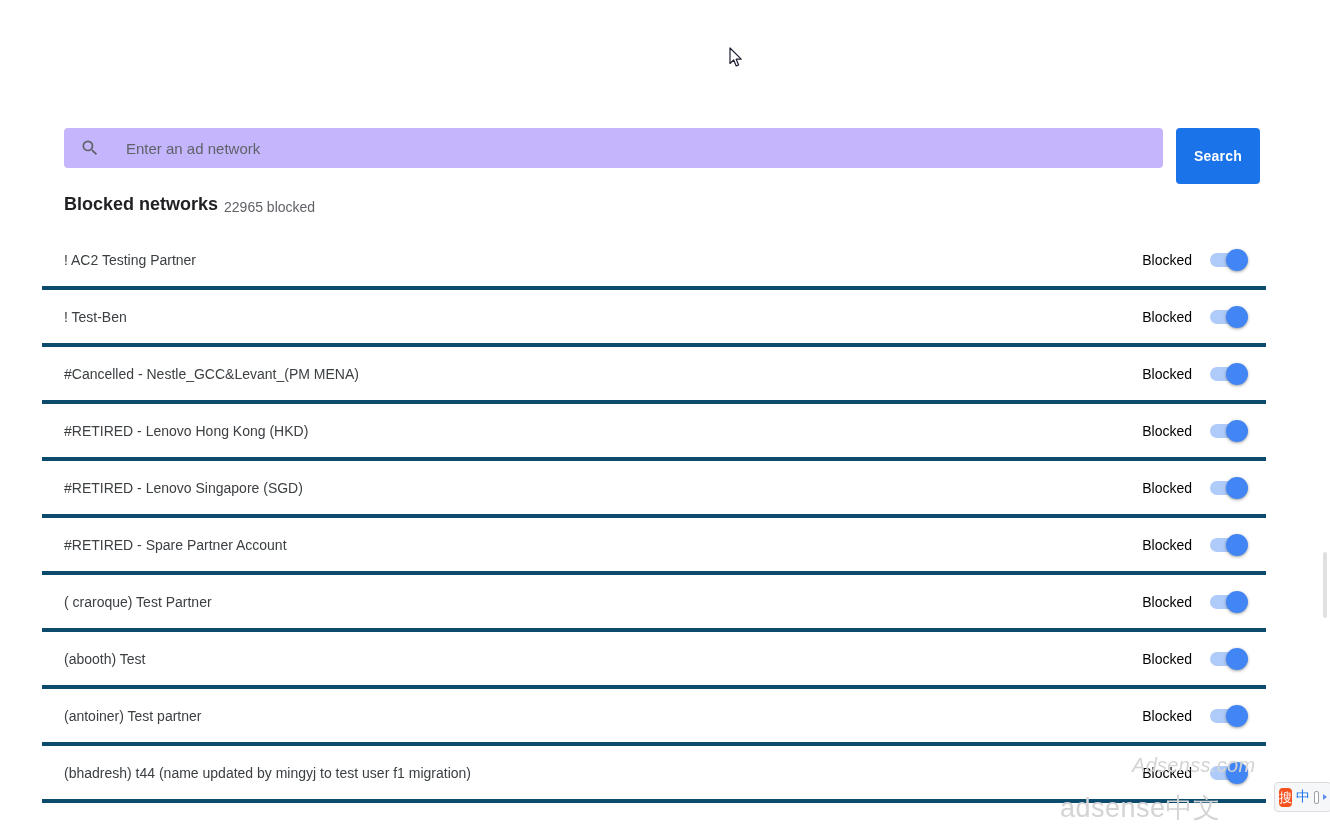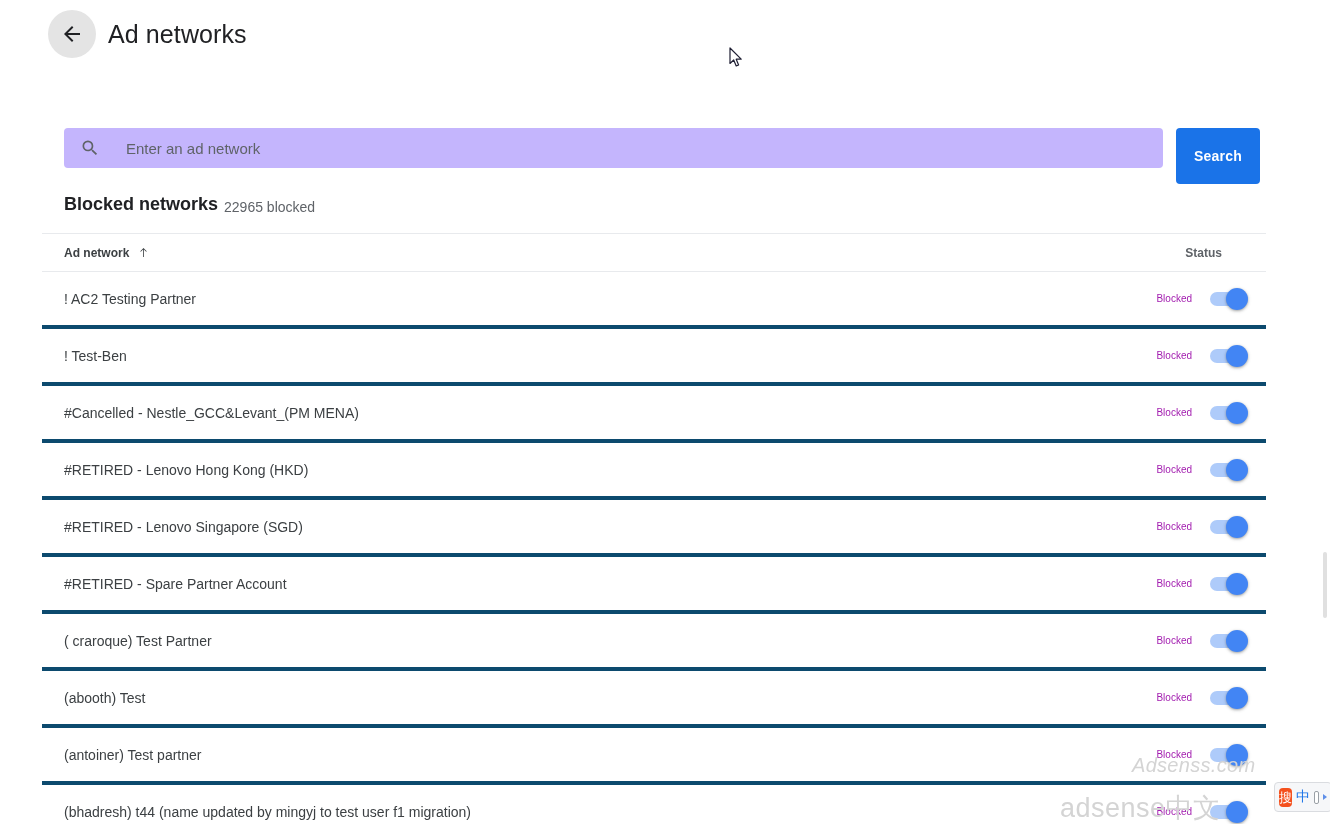--- a/index.html
+++ b/index.html
@@ -94,21 +94,21 @@
   .row {
     display: flex; align-items: center;
     height: 57px;
     border-bottom: 4px solid #0c4a6e;
     padding: 0 22px;
   }
   .row-name {
     font-size: 14px; color: #3c4043; white-space: nowrap;
   }
   .row-right { margin-left: auto; display: flex; align-items: center; }
-  .status-label { font-size: 10px; color: #a21caf; margin-right: 18px; }
+  .status-label { font-size: 14px; color: #000000; margin-right: 18px; }
 
   
   .toggle {
     position: relative; width: 34px; height: 14px;
     background: #aecbfa; border-radius: 7px; cursor: pointer;
   }
   .toggle .knob {
     position: absolute; right: -4px; top: -4px;
     width: 22px; height: 22px; border-radius: 50%;
     background: #4285f4;
@@ -154,61 +154,40 @@
   }
 
   
   .cursor { position: absolute; left: 729px; top: 47px; }
 </style>
 </head>
 <body>
 
 <div class="page">
 
-  <div class="header-row">
-    <button class="back-btn">
-      <span>
-        <svg width="24" height="24" viewBox="0 0 24 24" fill="none">
-          <path d="M20 11H7.8l5.6-5.6L12 4l-8 8 8 8 1.4-1.4L7.8 13H20v-2z" fill="#202124"></path>
-        </svg>
-      </span>
-    </button>
-    <div class="page-title">Ad networks</div>
-  </div>
 
 
   <div class="search-area">
     <div class="search-box">
       <span class="search-icon">
         <svg width="20" height="20" viewBox="0 0 24 24">
           <path fill="#5f6368" d="M15.5 14h-.79l-.28-.27A6.471 6.471 0 0 0 16 9.5 6.5 6.5 0 1 0 9.5 16c1.61 0 3.09-.59 4.23-1.57l.27.28v.79l5 4.99L20.49 19l-4.99-5zm-6 0C7.01 14 5 11.99 5 9.5S7.01 5 9.5 5 14 7.01 14 9.5 11.99 14 9.5 14z"></path>
         </svg>
       </span>
       <input class="search-input" type="text" value="" placeholder="Enter an ad network" style="">
     </div>
     <button class="search-btn">Search</button>
   </div>
 
   <div class="section-head">
     <div class="section-title">Blocked networks</div>
     <div class="section-count">22965 blocked</div>
   </div>
 
   <div class="table">
-    <div class="thead">
-      <div class="th-name">
-        <span>Ad network</span>
-        <span class="sort-arrow">
-          <svg width="13" height="13" viewBox="0 0 24 24">
-            <path fill="#3c4043" d="M12 3.5l-6 6 1.06 1.06L11.25 6.4V20.5h1.5V6.4l4.19 4.16L18 9.5l-6-6z"></path>
-          </svg>
-        </span>
-      </div>
-      <div class="th-status">Status</div>
-    </div>
     <div>
       <div class="row">
         <div class="row-name">! AC2 Testing Partner</div>
         <div class="row-right">
           <span class="status-label">Blocked</span>
           <span class="toggle">
               <span class="knob"></span>
             </span>
         </div>
       </div>

